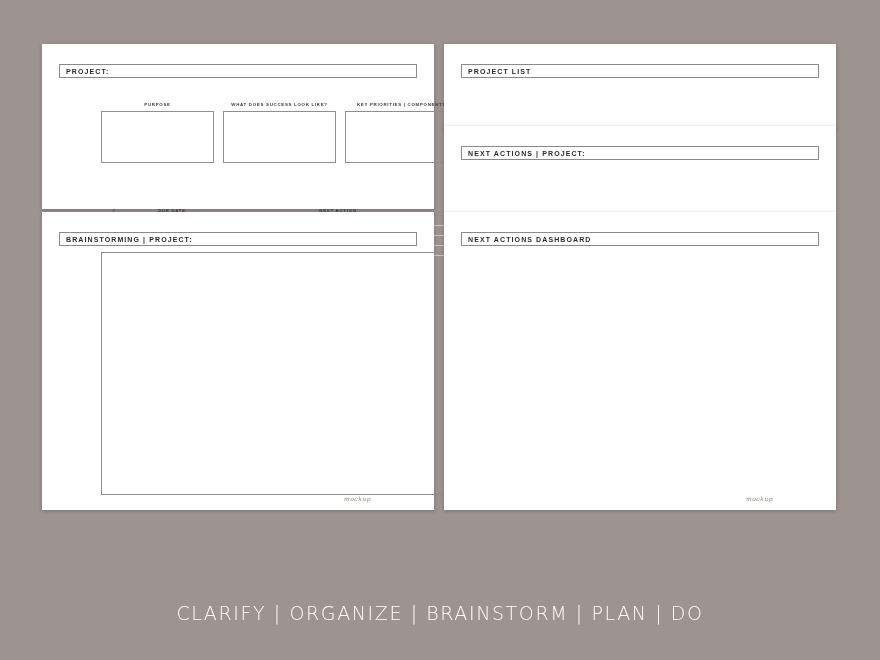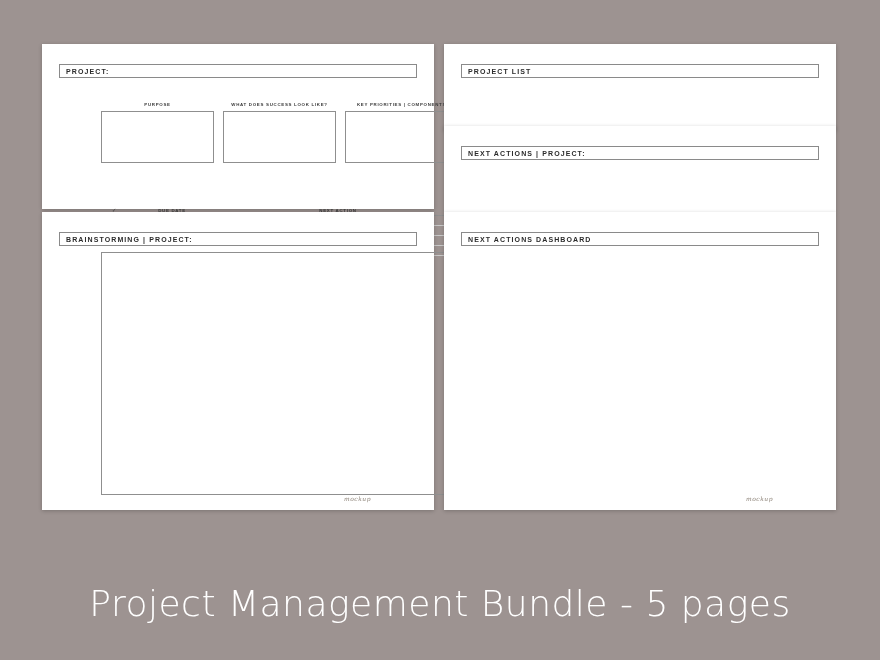--- a/index.html
+++ b/index.html
@@ -168,16 +168,16 @@
 
   <div class="sheet" style="left:444px; top:212px; width:392px; height:298px;">
     <div class="titlebar" style="margin:20px 17px 0 17px;">
       <span>NEXT ACTIONS DASHBOARD</span>
     </div>
 
     <div class="signature" style="position:absolute; right:63px; bottom:8px;">mockup</div>
   </div>
 
   <div class="caption-wrap">
-    <div class="caption-main">Project Management Bundle - 5 pages</div>
+    <div class="caption-sub">CLARIFY | ORGANIZE | BRAINSTORM | PLAN | DO</div>
   </div>
 
 </div>
 
 </body></html>

